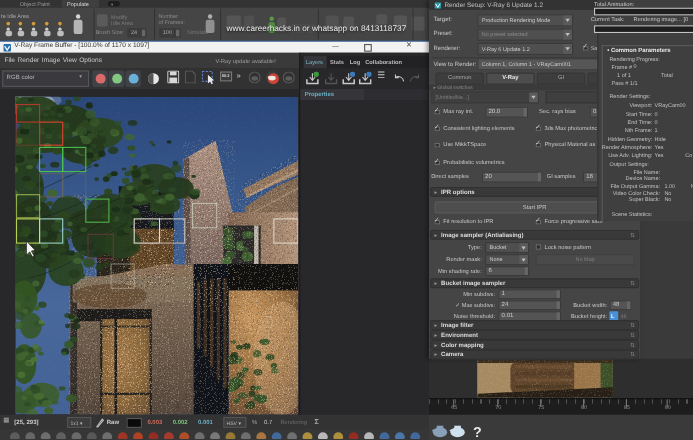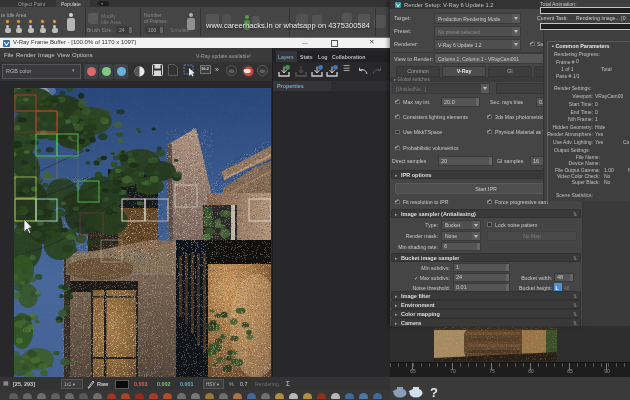--- a/index.html
+++ b/index.html
@@ -988,12 +988,12 @@
 <div style="position:absolute;left:60px;top:159.5px;font-size:5px;line-height:6px;color:#c0c0c0;white-space:nowrap;"></div>
 <div style="position:absolute;left:-20px;top:166.5px;width:76px;text-align:right;font-size:5px;line-height:6px;color:#c0c0c0;white-space:nowrap;">File Output Gamma:</div>
 <div style="position:absolute;left:60px;top:166.5px;font-size:5px;line-height:6px;color:#c0c0c0;white-space:nowrap;">1.00</div>
 <div style="position:absolute;left:-20px;top:172.5px;width:76px;text-align:right;font-size:5px;line-height:6px;color:#c0c0c0;white-space:nowrap;">Video Color Check:</div>
 <div style="position:absolute;left:60px;top:172.5px;font-size:5px;line-height:6px;color:#c0c0c0;white-space:nowrap;">No</div>
 <div style="position:absolute;left:-20px;top:178.5px;width:76px;text-align:right;font-size:5px;line-height:6px;color:#c0c0c0;white-space:nowrap;">Super Black:</div>
 <div style="position:absolute;left:60px;top:178.5px;font-size:5px;line-height:6px;color:#c0c0c0;white-space:nowrap;">No</div>
 <div style="position:absolute;left:84px;top:167px;font-size:5px;line-height:6px;color:#c0c0c0;white-space:nowrap;">N</div>
 <div style="position:absolute;left:12px;top:192px;font-size:5px;line-height:6px;color:#c0c0c0;white-space:nowrap;">Scene Statistics:</div>
 </div>
-<div class="abs" style="left:206px;top:21px;z-index:10;font-size:7.5px;color:#ececec;text-shadow:0 1px 2px rgba(0,0,0,.65);white-space:nowrap;">www.careerhacks.in or whatsapp on 4375300584</div>
+<div class="abs" style="left:206px;top:21px;z-index:10;font-size:7.5px;color:#ececec;text-shadow:0 1px 2px rgba(0,0,0,.65);white-space:nowrap;">www.careerhacks.in or whatsapp on 8413118737</div>
 </body></html>

